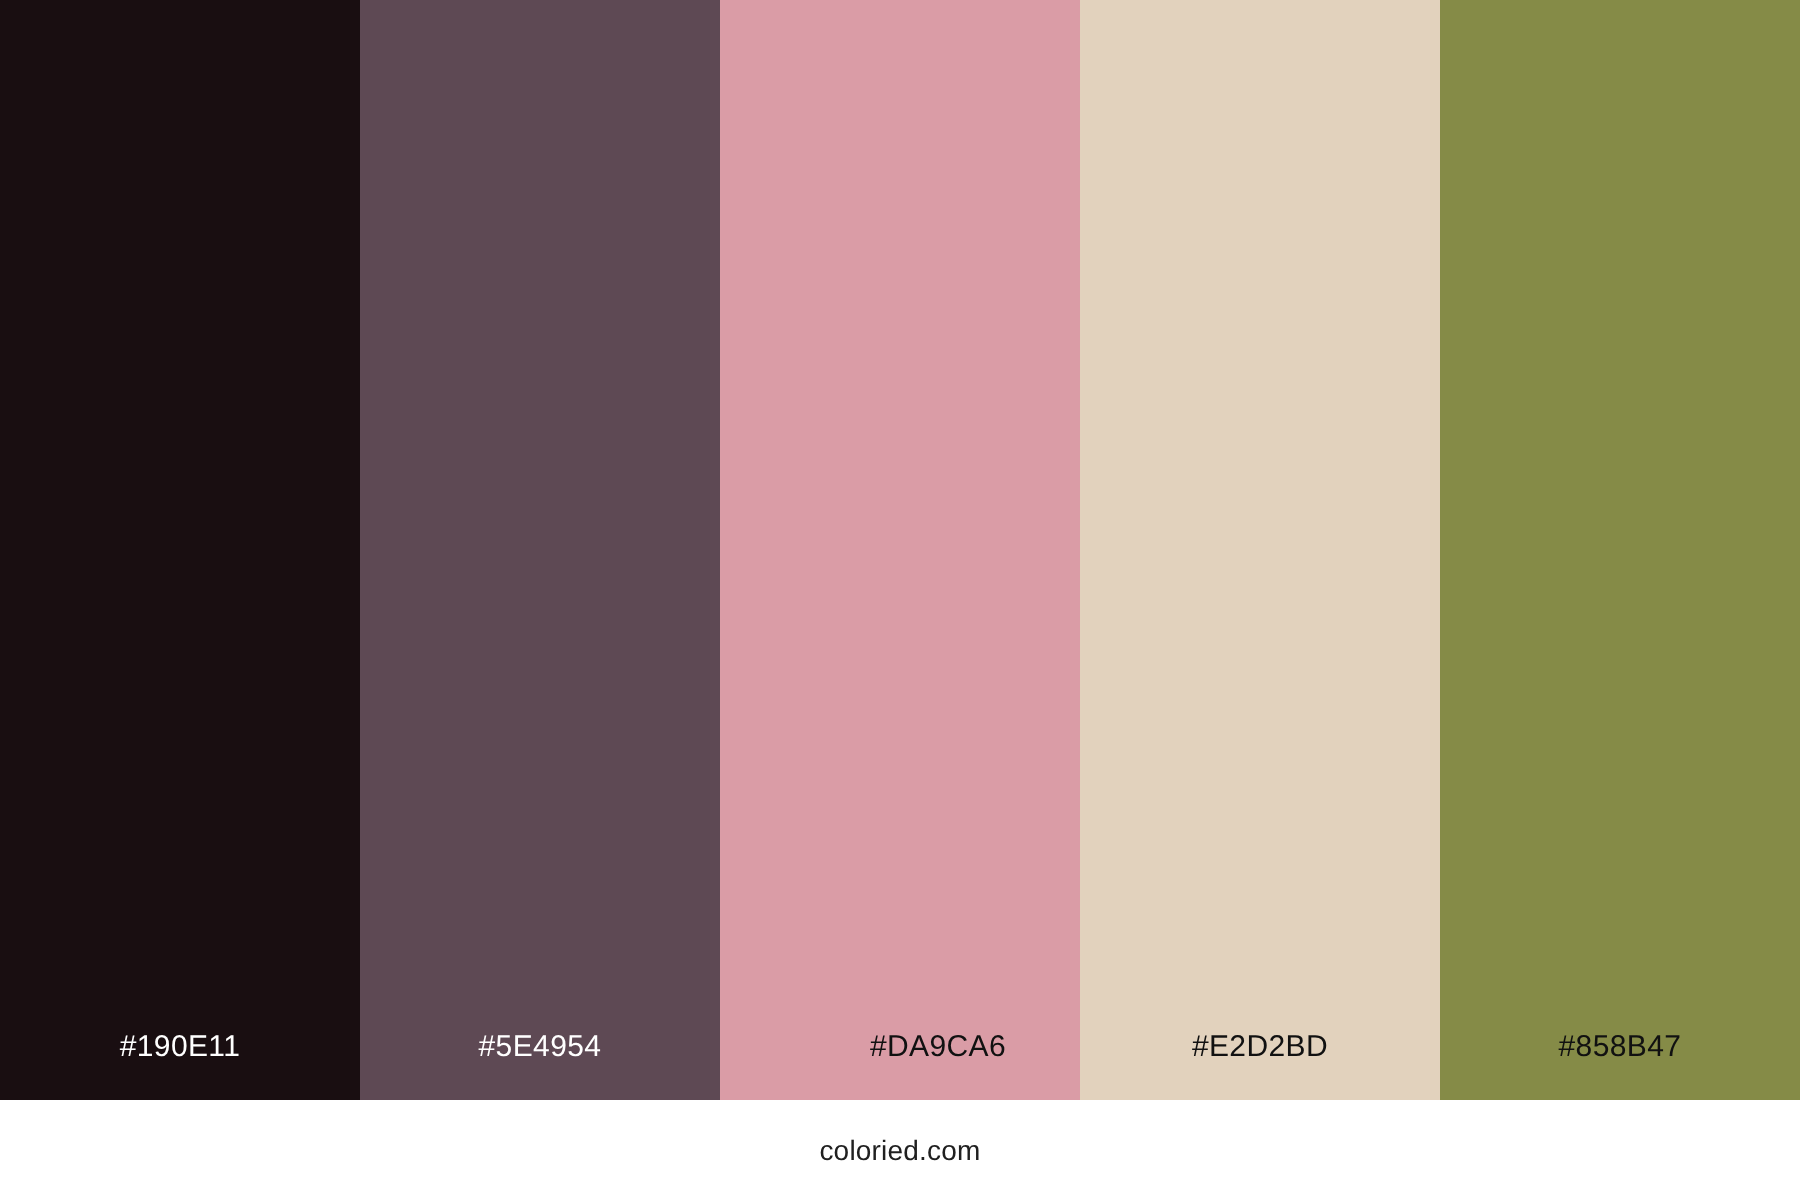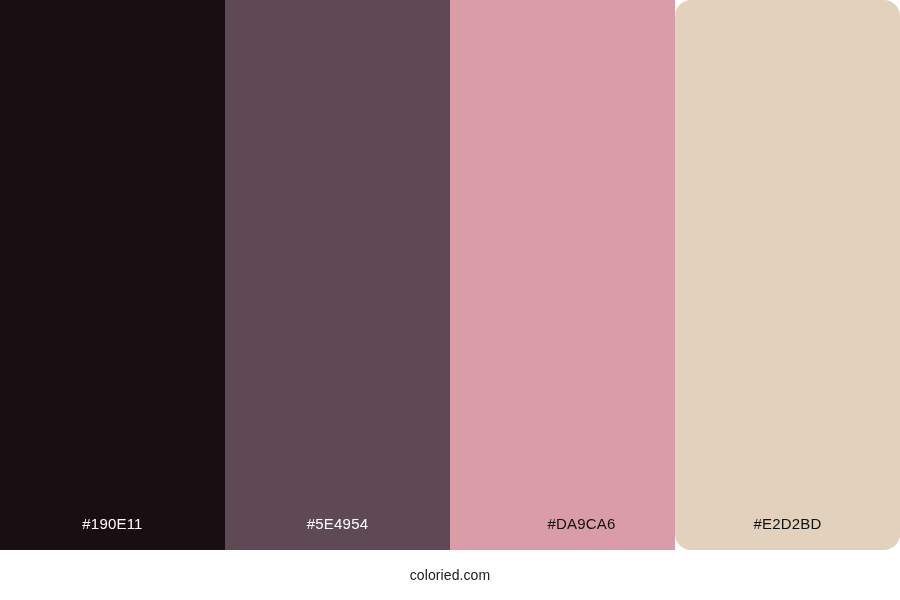--- a/index.html
+++ b/index.html
@@ -76,24 +76,27 @@
     </div>
 
     <div class="swatch" style="background-color: rgb(94, 73, 84);">
       <span class="swatch-label" style="color: rgb(255, 255, 255); margin-top: 36px;">#5E4954</span>
     </div>
 
     <div class="swatch" style="background-color: rgb(218, 156, 166);">
       <span class="swatch-label" style="color: rgb(17, 17, 17); padding-left: 38px;">#DA9CA6</span>
     </div>
 
-    <div class="swatch" style="background-color: rgb(226, 210, 189); border-radius: 16px;">
+    <div class="swatch" style="background-color: rgb(226, 210, 189);">
       <span class="swatch-label" style="color: rgb(17, 17, 17);">#E2D2BD</span>
     </div>
 
+    <div class="swatch" style="background-color: rgb(133, 139, 71);">
+      <span class="swatch-label" style="color: rgb(17, 17, 17);">#858B47</span>
+    </div>
 
   </div>
 
   <div class="footer-bar">
     <span class="footer-text">coloried.com</span>
   </div>
 
 </div>
 
 </body></html>

